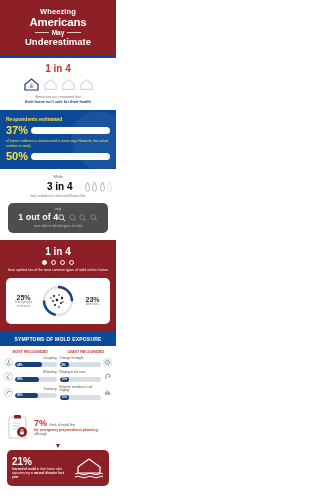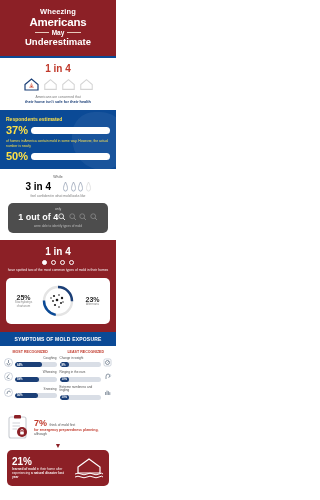--- a/index.html
+++ b/index.html
@@ -50,32 +50,32 @@
   .bar-row { display: flex; align-items: center; gap: 3px; position: relative; }
   .bar-num { font-size: 11px; font-weight: 800; line-height: 11px; }
   .bar-track {
     flex: 1; height: 7px; border-radius: 4px; background: #fff;
   }
   .blue-mid { font-size: 3.4px; line-height: 4.4px; margin: 3px 0 3px; position: relative; opacity: .95; }
 
   
   .sec-while { background: #fff; text-align: center; padding: 6px 4px 4px; }
   .while-lbl { font-size: 3.6px; color: #8a8a8a; font-weight: 600; }
-  .while-row { display: flex; align-items: center; justify-content: center; gap: 12px; margin: 2px 0 2px; }
+  .while-row { display: flex; align-items: center; justify-content: flex-end; gap: 12px; margin: 2px 0 2px; }
   .while-stat { font-size: 10px; font-weight: 800; }
   .drops { display: flex; gap: 2.5px; }
 
   
   .sec-gray { background: #fff; padding: 0 8px 7px; }
   .gray-card {
     background: #4d4d4d; border-radius: 5px; color: #fff;
     padding: 4px 5px 5px; text-align: center;
   }
   .gray-lbl { font-size: 3.4px; color: #c9c9c9; }
-  .gray-row { display: flex; align-items: center; justify-content: center; gap: 0; margin: 1px 0 2px; }
+  .gray-row { display: flex; align-items: flex-end; justify-content: center; gap: 0; margin: 1px 0 2px; }
   .gray-stat { font-size: 9px; font-weight: 800; }
   .mags { display: flex; gap: 2.5px; align-items: center; }
   .gray-sub { font-size: 3.2px; color: #bdbdbd; line-height: 4px; }
 
   
   .sec-red { background: #8c2026; padding: 6px 6px 8px; text-align: center; color: #fff; }
   .red-stat { font-size: 10px; font-weight: 800; }
   .dots { display: flex; justify-content: center; gap: 4px; margin: 3px 0 3px; }
   .dot { width: 5px; height: 5px; border-radius: 50%; border: 1px solid #fff; }
   .dot.on { background: #fff; }

